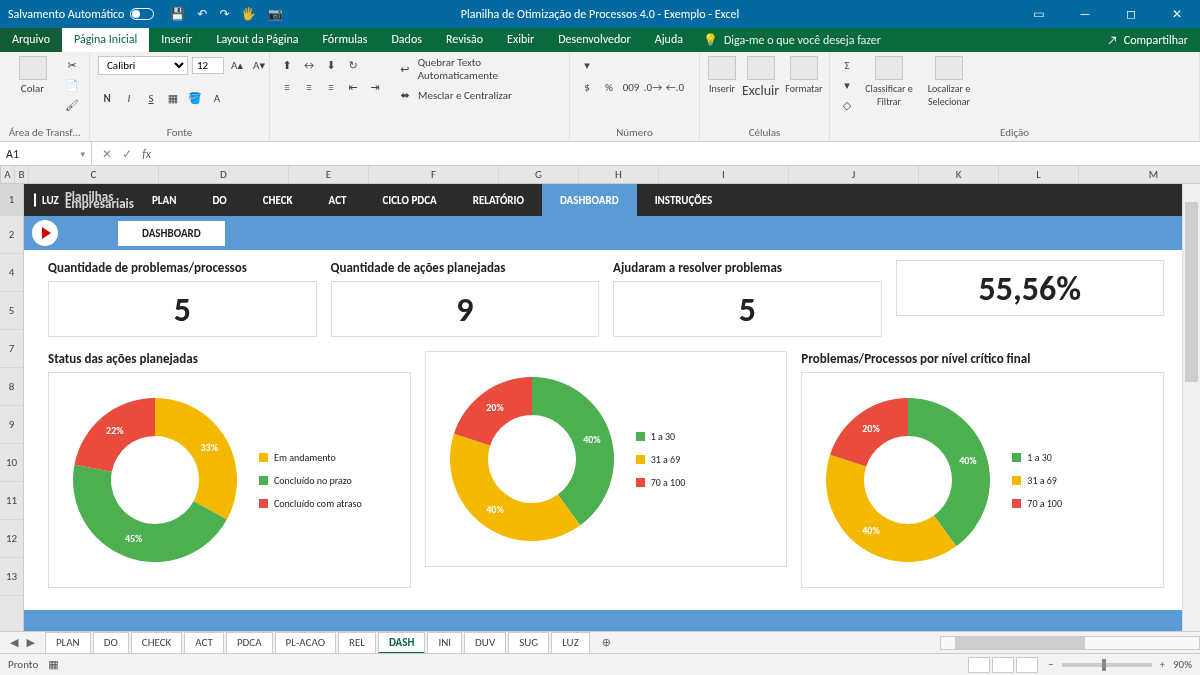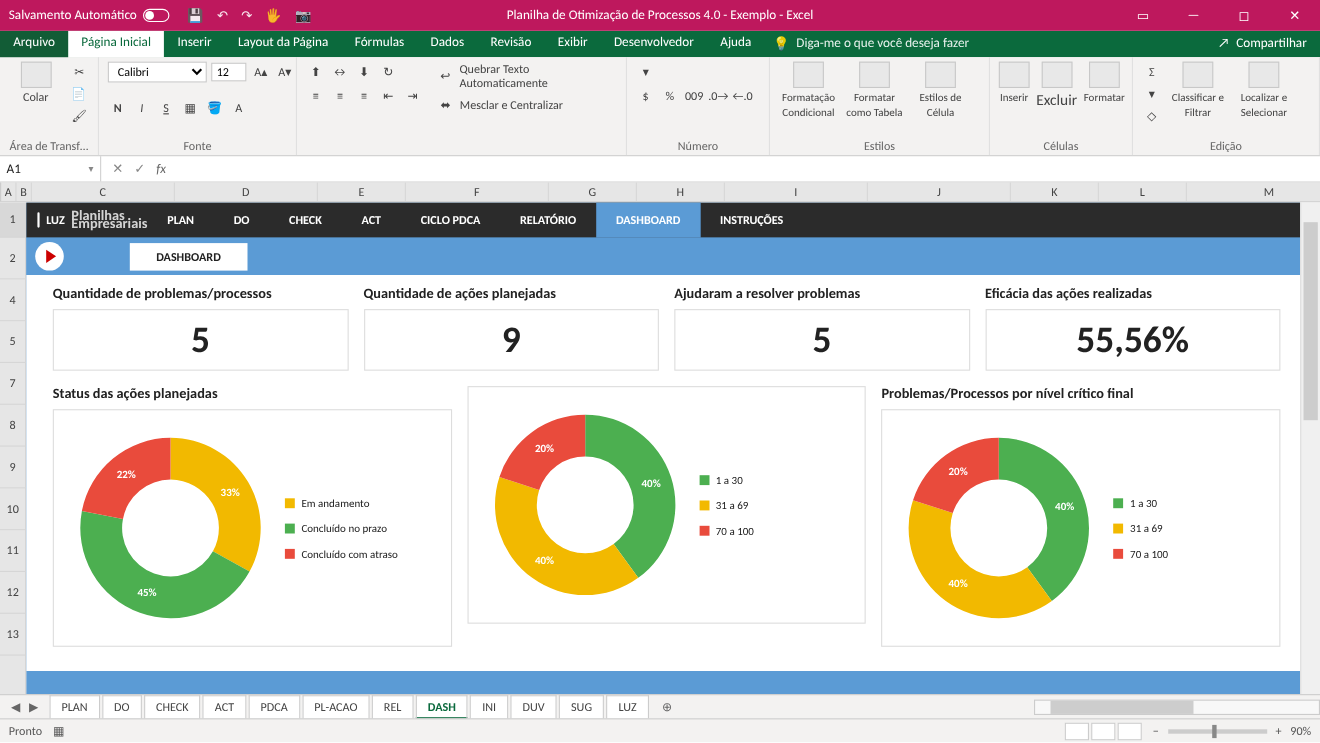--- a/index.html
+++ b/index.html
@@ -1,19 +1,19 @@
 <!DOCTYPE html>
 <html><head>
 <meta charset="utf-8">
 <style>
 * { box-sizing: border-box; margin: 0; padding: 0; font-family: "Segoe UI", Calibri, sans-serif; }
 body { background: #fff; width: 1200px; height: 675px; overflow: hidden; position: relative; font-size: 12px; color: #222; }
 
 
-.titlebar { height: 28px; background: #be185d; display: flex; align-items: center; color: #fff; font-size: 12px; position: relative; }
+.titlebar { height: 28px; background: #0369a1; display: flex; align-items: center; color: #fff; font-size: 12px; position: relative; }
 .titlebar .auto-save { display: flex; align-items: center; padding: 0 8px; gap: 6px; }
 .titlebar .toggle { width: 24px; height: 12px; border: 1px solid #fff; border-radius: 6px; position: relative; }
 .titlebar .toggle::after { content:""; position:absolute; width:8px; height:8px; border-radius:50%; background:#fff; top:1px; left:1px; }
 .titlebar .qat { display:flex; gap:12px; padding-left:8px; }
 .titlebar .qat span { opacity:.9; }
 .titlebar .title { position:absolute; left:50%; transform:translateX(-50%); }
 .titlebar .win-controls { position:absolute; right:0; display:flex; }
 .titlebar .win-controls div { width:46px; height:28px; display:flex; align-items:center; justify-content:center; font-size:12px; }
 
 
@@ -236,37 +236,20 @@
         <span class="icon">$</span>
         <span class="icon">%</span>
         <span class="icon">009</span>
         <span class="icon">.0→</span>
         <span class="icon">←.0</span>
       </div>
     </div>
     <div class="label">Número</div>
   </div>
 
-  <div class="group" style="width:200px">
-    <div class="controls">
-      <div class="big-btn">
-          <div class="ic"></div>
-          <span style="font-size:10px">Formatação Condicional</span>
-        </div>
-      <div class="big-btn">
-          <div class="ic"></div>
-          <span style="font-size:10px">Formatar como Tabela</span>
-        </div>
-      <div class="big-btn">
-          <div class="ic"></div>
-          <span style="font-size:10px">Estilos de Célula</span>
-        </div>
-    </div>
-    <div class="label">Estilos</div>
-  </div>
 
   <div class="group" style="width:130px">
     <div class="controls">
       <div class="big-btn" style="width:40px">
           <div class="ic"></div>
           <span style="font-size:10px">Inserir</span>
         </div>
       <div class="big-btn" style="width:40px">
           <div class="ic"></div>
           <span style="font-size:14px">Excluir</span>
@@ -377,21 +360,20 @@
           </div>
           <div class="kpi">
             <h4>Quantidade de ações planejadas</h4>
             <div class="card">9</div>
           </div>
           <div class="kpi">
             <h4>Ajudaram a resolver problemas</h4>
             <div class="card">5</div>
           </div>
           <div class="kpi">
-            <h4>Eficácia das ações realizadas</h4>
             <div class="card">55,56%</div>
           </div>
         </div>
       <div class="chart-row" id="chart-row">
           <div class="chart-block">
             <h4>Status das ações planejadas</h4>
             <div class="chart-card">
               <div class="donut-wrap"><svg viewBox="0 0 200 200">
                   <path d="M 100 18 A 82 82 0 0 1 171.8571477635968 139.50380127634065 L 138.55749392193 121.19716166047547 A 44 44 0 0 0 100 56 Z" fill="#f2b900"></path>
                   <path d="M 171.8571477635968 139.50380127634065 A 82 82 0 0 1 19.45244544024753 84.63473220397057 L 56.7793609679377 91.75522215822811 A 44 44 0 0 0 138.55749392193 121.19716166047547 Z" fill="#4caf50"></path>

